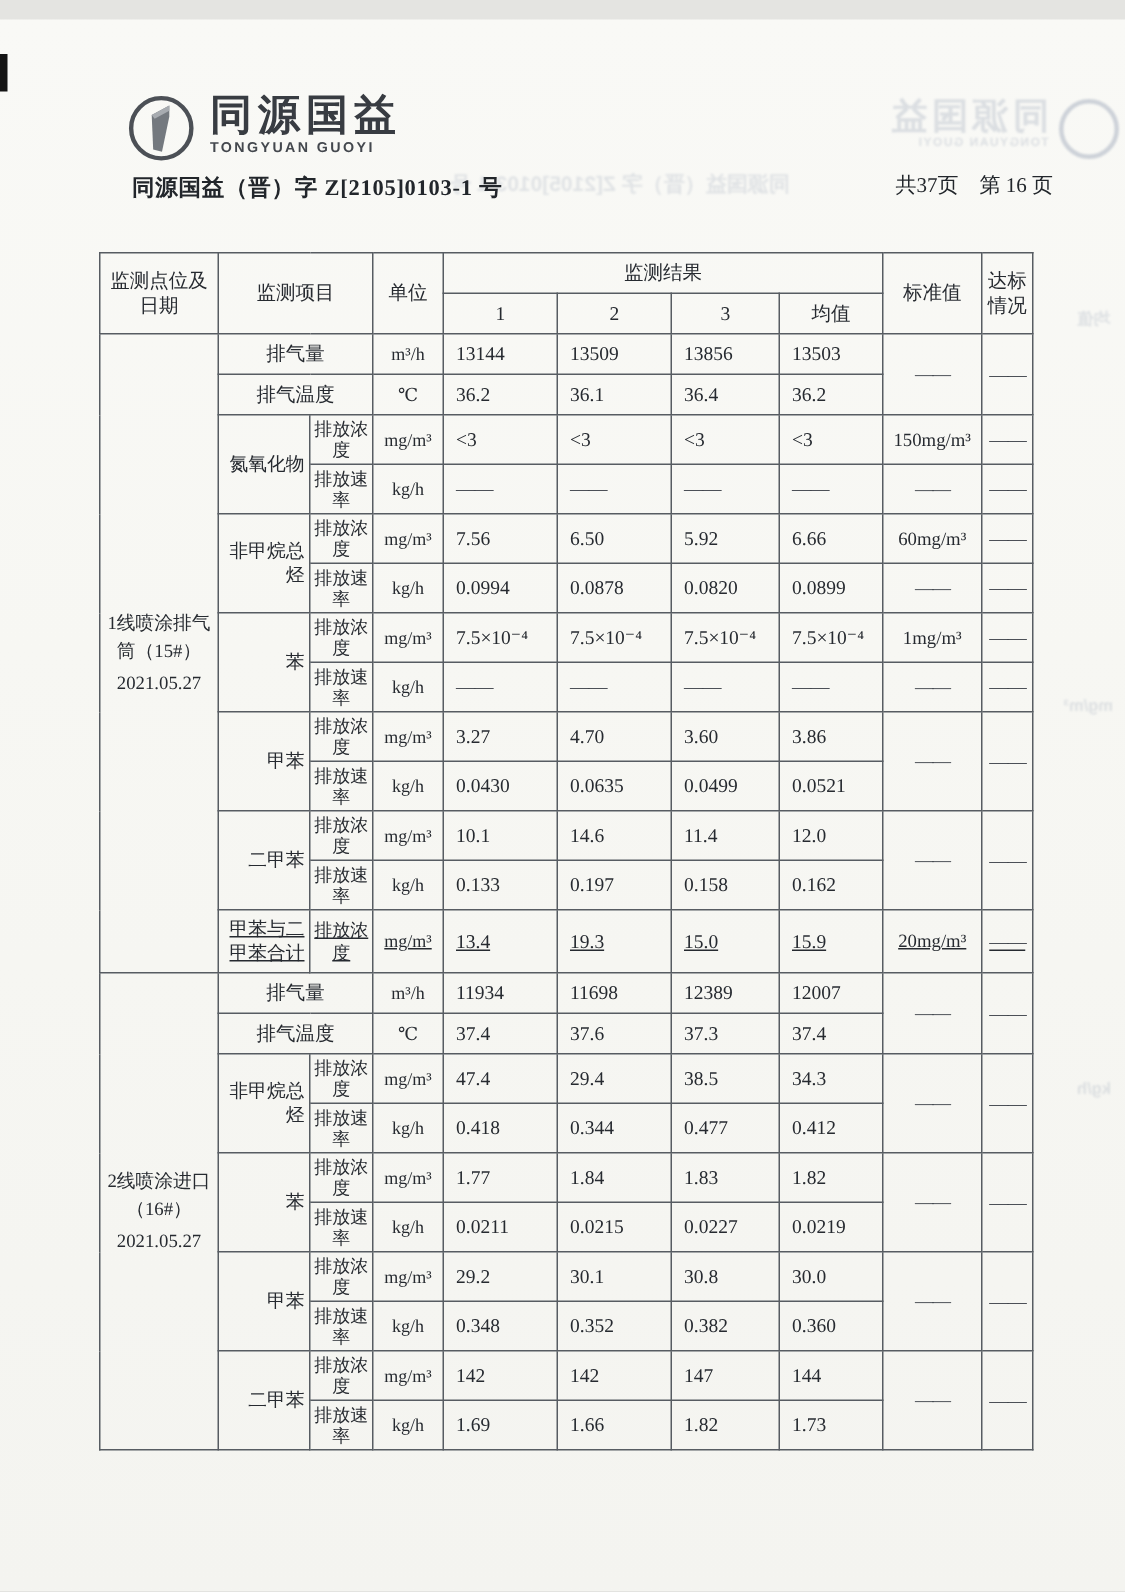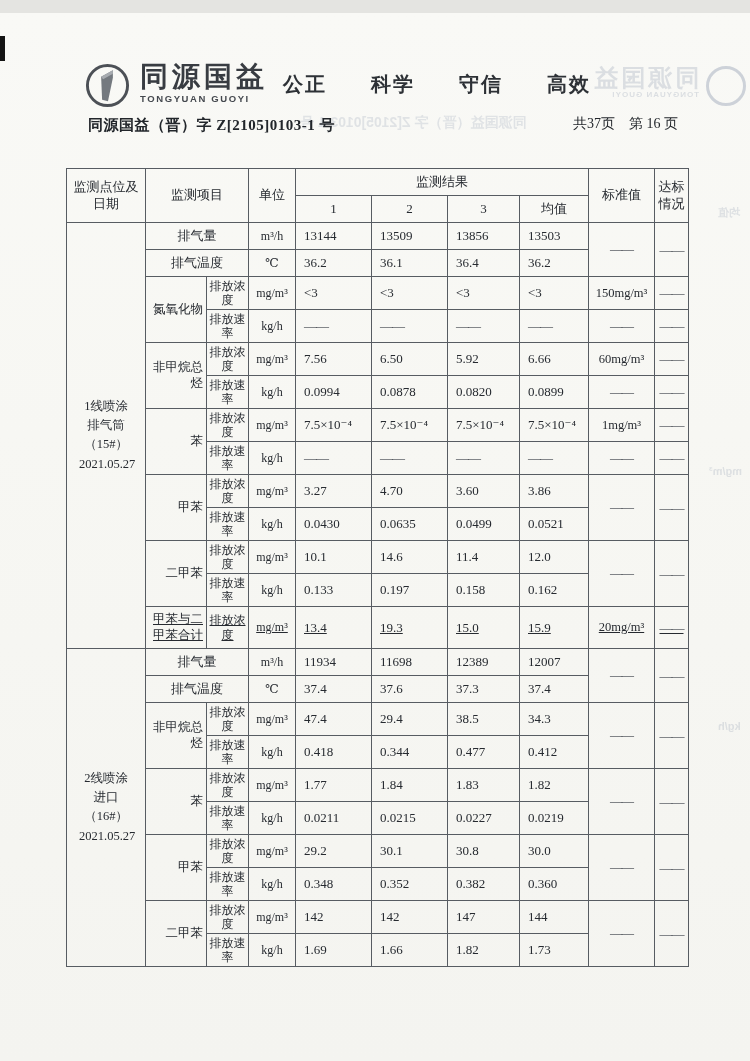--- a/index.html
+++ b/index.html
@@ -20,41 +20,41 @@
   .brand .ring{flex:0 0 auto;}
   .brand-txt{display:flex;flex-direction:column;}
   .brand-cn{font-family:"Liberation Sans","DejaVu Sans",sans-serif;font-weight:700;
             font-size:28px;line-height:1.05;color:#383c42;letter-spacing:4px;}
   .brand-en{font-family:"Liberation Sans","DejaVu Sans",sans-serif;font-weight:700;
             font-size:9.5px;color:#44484e;letter-spacing:1.6px;margin-top:2px;}
   .slogans{position:absolute;left:283px;top:71px;display:flex;gap:44px;
            font-family:"Liberation Sans","DejaVu Sans",sans-serif;
            font-weight:700;font-size:20px;color:#2d3136;letter-spacing:2px;}
   .docline{position:absolute;left:88px;top:116px;font-size:15px;font-weight:600;color:#22262b;letter-spacing:.5px;}
-  .pagination{position:absolute;right:72px;top:115px;font-size:14px;color:#22262b;}
+  .pagination{position:absolute;right:48px;top:115px;font-size:14px;color:#22262b;}
   .pagination span{margin-left:14px;}
   .doc-title{position:absolute;left:0;right:40px;top:139px;text-align:center;
              font-size:17px;font-weight:700;color:#1d2126;letter-spacing:1.5px;}
 
   
   table.results{
     position:absolute;left:66px;top:168px;width:622px;
     border-collapse:collapse;table-layout:fixed;
     font-size:13px;color:#262a30;
     border:1.5px solid #474c52;
   }
   .results th,.results td{border:1px solid #575c62;padding:0 3px;vertical-align:middle;}
   .results th{font-weight:400;text-align:center;line-height:1.25;}
   .rh27{height:27px;} .rh33{height:33px;} .rh42{height:42px;text-decoration:underline;}
   td.c{text-align:center;}
   td.v{text-align:left;padding-left:8px;}
   td.unit{text-align:center;font-size:12px;}
   td.grp{text-align:right;font-size:12.5px;line-height:1.25;}
   td.sub{text-align:center;font-size:12px;line-height:1.2;padding:0 2px;}
-  td.site{text-align:center;font-size:12.5px;line-height:1.5;padding:0 12px;}
+  td.site{text-align:center;font-size:12.5px;line-height:1.5;padding:0 0;}
   td.std{text-align:center;font-size:12.5px;}
   .dash{letter-spacing:-1px;color:#41464d;}
   .site-date{margin-top:2px;}
 
   
   .ghost{position:absolute;transform:scaleX(-1);pointer-events:none;
          color:rgba(120,134,160,.55);filter:blur(.7px);
          font-family:"Liberation Sans","DejaVu Sans",sans-serif;font-weight:700;}
   .ghost-brand{right:4px;top:66px;display:flex;gap:7px;align-items:flex-start;opacity:.42;}
   .ghost-brand .gcircle{width:34px;height:34px;border:3px solid rgba(120,134,160,.8);border-radius:50%;}
@@ -89,26 +89,20 @@
         <path d="M17.5 15 L29.5 8.5 L29.5 16 L24.5 40 L18.5 38.5 Z" fill="#74797f"></path>
         <path d="M17.5 15 L29.5 8.5 L29.5 12 L19.5 17.5 Z" fill="#a7abb0"></path>
       </svg>
     </span>
     <div class="brand-txt">
       <div class="brand-cn">同源国益</div>
       <div class="brand-en">TONGYUAN GUOYI</div>
     </div>
   </div>
 
-  <div class="slogans">
-    <span>公正</span>
-    <span>科学</span>
-    <span>守信</span>
-    <span>高效</span>
-  </div>
 
   <div class="docline">同源国益（晋）字 Z[2105]0103-1 号</div>
   <div class="pagination"><span>共37页</span><span>第 16 页</span></div>
 
 
   <table class="results">
     <colgroup>
       <col style="width:79px">
         <col style="width:61px">
         <col style="width:42px">

